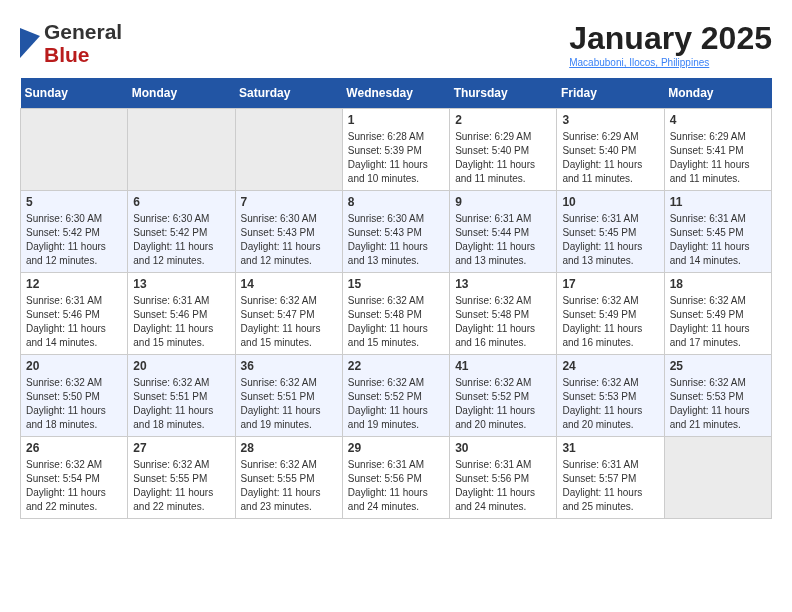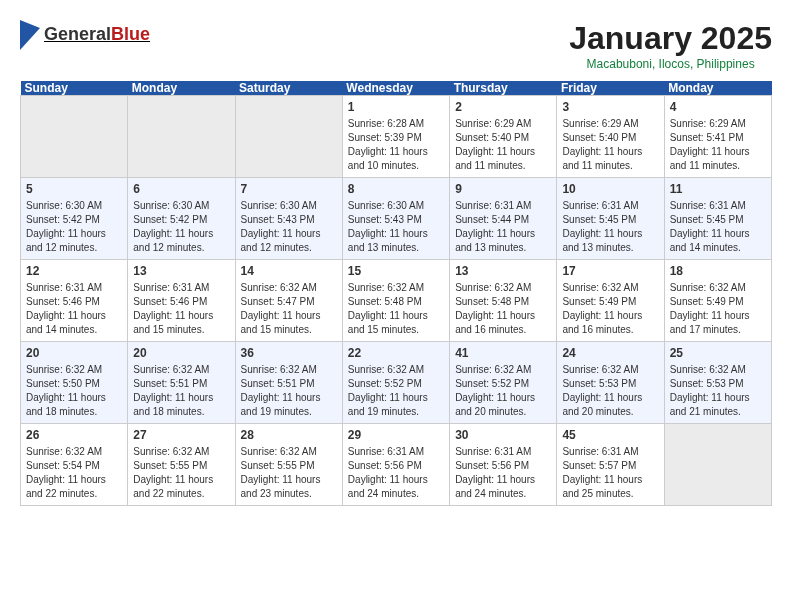--- a/index.html
+++ b/index.html
@@ -15,54 +15,54 @@
       justify-content: space-between;
       align-items: flex-start;
       margin-bottom: 10px;
     }
     .logo {
       display: flex;
       align-items: center;
     }
     .logo-text {
       display: flex;
-      flex-direction: row;
-      font-size: 18px;
+      flex-direction: column;
+      font-size: 21px;
       font-weight: bold;
       line-height: 1.1;
-      text-decoration: underline;
     }
     .logo-general { color: #333; }
     .logo-blue { color: #b91c1c; }
     .logo-icon {
       width: 20px;
       height: 30px;
       margin-right: 4px;
     }
     .title-block {
-      text-align: center;
+      text-align: left;
     }
     .month-title {
       font-size: 32px;
       font-weight: bold;
       color: #222;
     }
     .location {
-      font-size: 12px;
-      color: #15803d;
+      font-size: 10px;
+      color: #3b82f6;
+      text-decoration: underline;
     }
     table {
       width: 100%;
       border-collapse: collapse;
       font-size: 10.5px;
     }
     thead tr th {
       background-color: #2255a4;
       color: #fff;
-      padding: 0 4px;
+      padding: 8px 4px;
       text-align: left;
       font-size: 12px;
       font-weight: bold;
     }
     tbody tr td {
       border: 1px solid #ccc;
       vertical-align: top;
       padding: 4px 5px;
       height: 80px;
       width: 14.28%;
@@ -250,19 +250,19 @@
         </td>
         <td>
           <span class="day-num">29</span>
           <div class="day-info">Sunrise: 6:31 AM<br>Sunset: 5:56 PM<br>Daylight: 11 hours and 24 minutes.</div>
         </td>
         <td>
           <span class="day-num">30</span>
           <div class="day-info">Sunrise: 6:31 AM<br>Sunset: 5:56 PM<br>Daylight: 11 hours and 24 minutes.</div>
         </td>
         <td>
-          <span class="day-num">45</span>
+          <span class="day-num">31</span>
           <div class="day-info">Sunrise: 6:31 AM<br>Sunset: 5:57 PM<br>Daylight: 11 hours and 25 minutes.</div>
         </td>
         <td class="empty"></td>
       </tr>
     </tbody>
 </table>
 
 </body></html>

